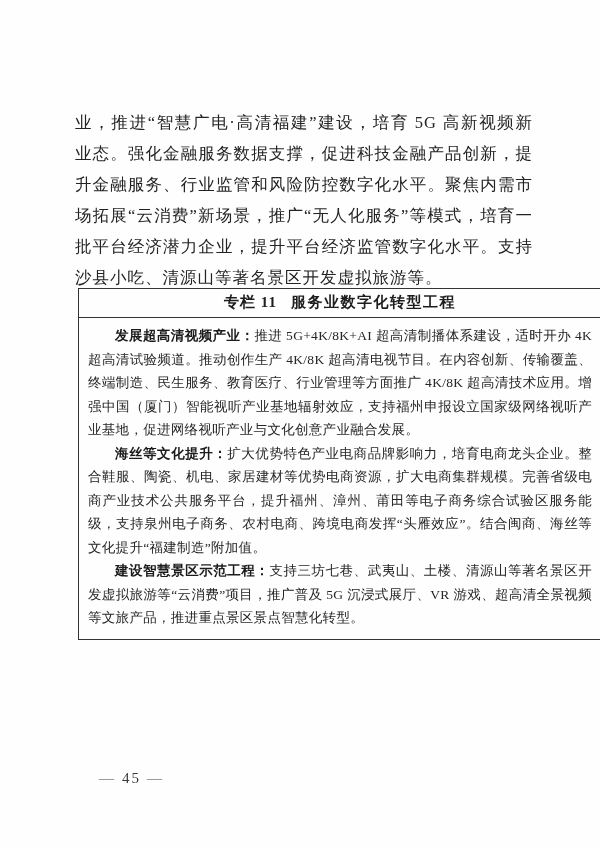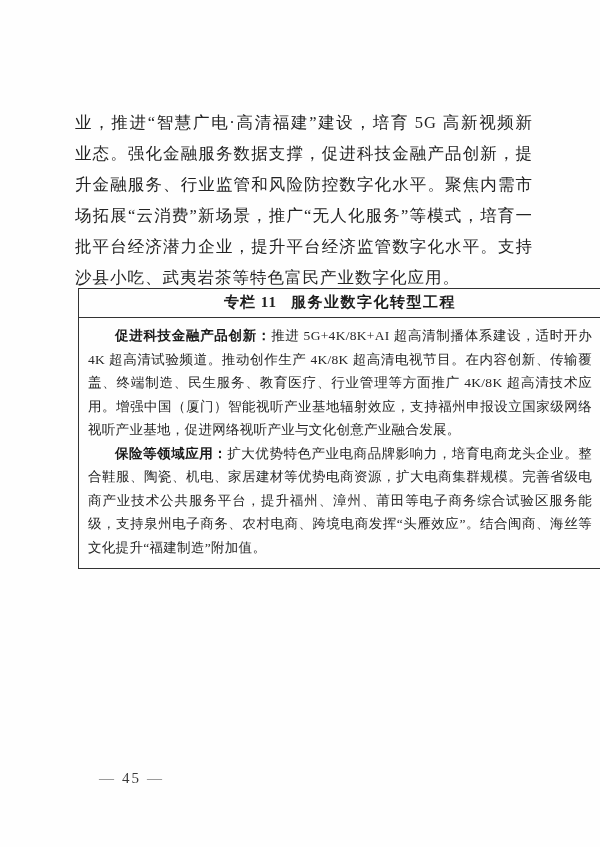--- a/index.html
+++ b/index.html
@@ -76,30 +76,31 @@
   .page-footer .dash {
     color: #7a7a7a;
     margin: 0 6px;
   }
 </style>
 </head>
 <body>
 
 <div class="page">
 
-  <div class="intro">业，推进“智慧广电·高清福建”建设，培育 5G 高新视频新业态。强化金融服务数据支撑，促进科技金融产品创新，提升金融服务、行业监管和风险防控数字化水平。聚焦内需市场拓展“云消费”新场景，推广“无人化服务”等模式，培育一批平台经济潜力企业，提升平台经济监管数字化水平。支持沙县小吃、武夷岩茶等特色富民产业数字化应用。</div>
+  <div class="intro">业，推进“智慧广电·高清福建”建设，培育 5G 高新视频新业态。强化金融服务数据支撑，促进科技金融产品创新，提升金融服务、行业监管和风险防控数字化水平。聚焦内需市场拓展“云消费”新场景，推广“无人化服务”等模式，培育一批平台经济潜力企业，提升平台经济监管数字化水平。支持沙县小吃、清源山等著名景区开发虚拟旅游等。</div>
 
   <div class="column-box">
     <div class="column-box-header">
       <span class="title-label">专栏 11</span><span class="title-text">服务业数字化转型工程</span>
     </div>
     <div class="column-box-body">
 
-    <p class="box-para"><span class="box-lead">促进科技金融产品创新：</span><span>推进 5G+4K/8K+AI 超高清制播体系建设，适时开办 4K 超高清试验频道。推动创作生产 4K/8K 超高清电视节目。在内容创新、传输覆盖、终端制造、民生服务、教育医疗、行业管理等方面推广 4K/8K 超高清技术应用。增强中国（厦门）智能视听产业基地辐射效应，支持福州申报设立国家级网络视听产业基地，促进网络视听产业与文化创意产业融合发展。</span></p>
-        <p class="box-para"><span class="box-lead">保险等领域应用：</span><span>扩大优势特色产业电商品牌影响力，培育电商龙头企业。整合鞋服、陶瓷、机电、家居建材等优势电商资源，扩大电商集群规模。完善省级电商产业技术公共服务平台，提升福州、漳州、莆田等电子商务综合试验区服务能级，支持泉州电子商务、农村电商、跨境电商发挥“头雁效应”。结合闽商、海丝等文化提升“福建制造”附加值。</span></p>
+    <p class="box-para"><span class="box-lead">发展超高清视频产业：</span><span>推进 5G+4K/8K+AI 超高清制播体系建设，适时开办 4K 超高清试验频道。推动创作生产 4K/8K 超高清电视节目。在内容创新、传输覆盖、终端制造、民生服务、教育医疗、行业管理等方面推广 4K/8K 超高清技术应用。增强中国（厦门）智能视听产业基地辐射效应，支持福州申报设立国家级网络视听产业基地，促进网络视听产业与文化创意产业融合发展。</span></p>
+        <p class="box-para"><span class="box-lead">海丝等文化提升：</span><span>扩大优势特色产业电商品牌影响力，培育电商龙头企业。整合鞋服、陶瓷、机电、家居建材等优势电商资源，扩大电商集群规模。完善省级电商产业技术公共服务平台，提升福州、漳州、莆田等电子商务综合试验区服务能级，支持泉州电子商务、农村电商、跨境电商发挥“头雁效应”。结合闽商、海丝等文化提升“福建制造”附加值。</span></p>
+        <p class="box-para"><span class="box-lead">建设智慧景区示范工程：</span><span>支持三坊七巷、武夷山、土楼、清源山等著名景区开发虚拟旅游等“云消费”项目，推广普及 5G 沉浸式展厅、VR 游戏、超高清全景视频等文旅产品，推进重点景区景点智慧化转型。</span></p>
       </div>
   </div>
 
   <div class="page-footer">
     <span class="dash">—</span><span class="num">45</span><span class="dash">—</span>
   </div>
 
 </div>
 
 </body></html>

